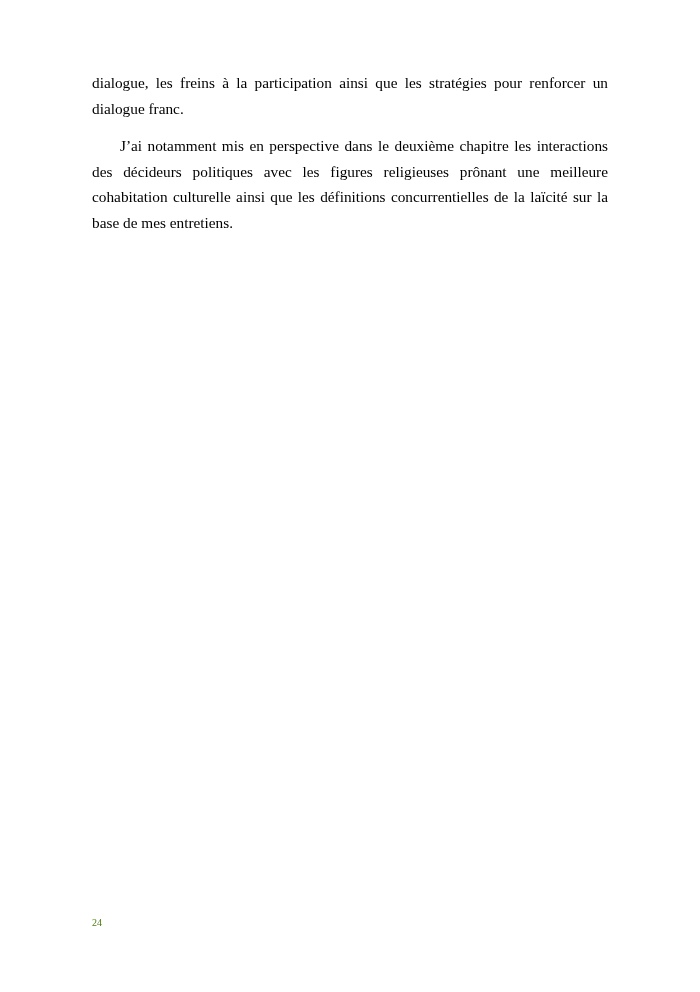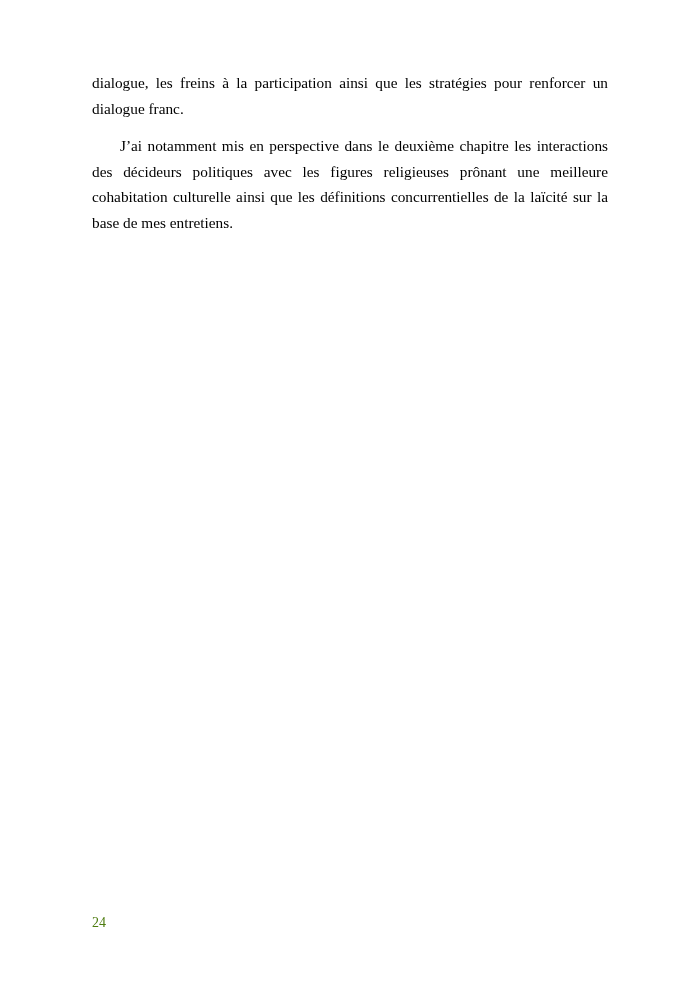--- a/index.html
+++ b/index.html
@@ -39,21 +39,21 @@
     text-indent: 0;
   }
   .para.indented {
     text-indent: 28px;
     margin-top: 12px;
   }
   .page-number {
     position: absolute;
     left: 92px;
     top: 913px;
-    font-size: 14px;
+    font-size: 10px;
     line-height: 20px;
     color: #4d7c0f;
   }
 </style>
 </head>
 <body>
 
 <div class="page">
 
   <div class="text-block">

